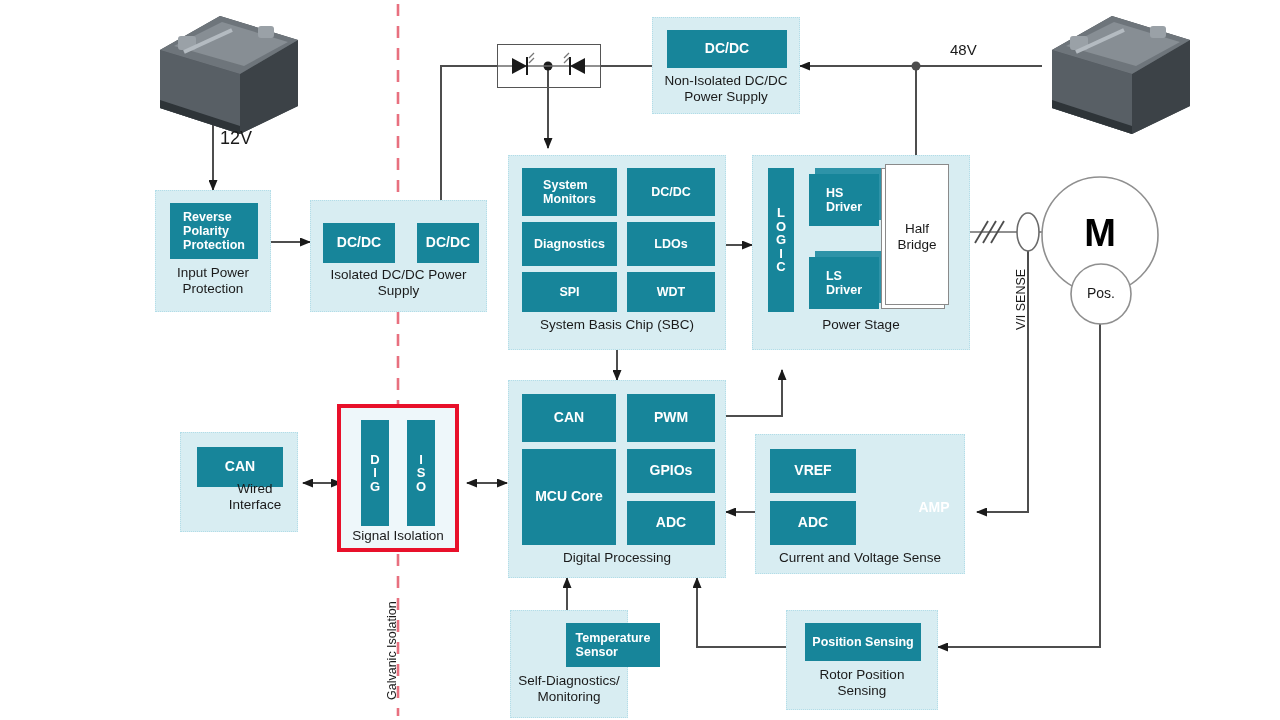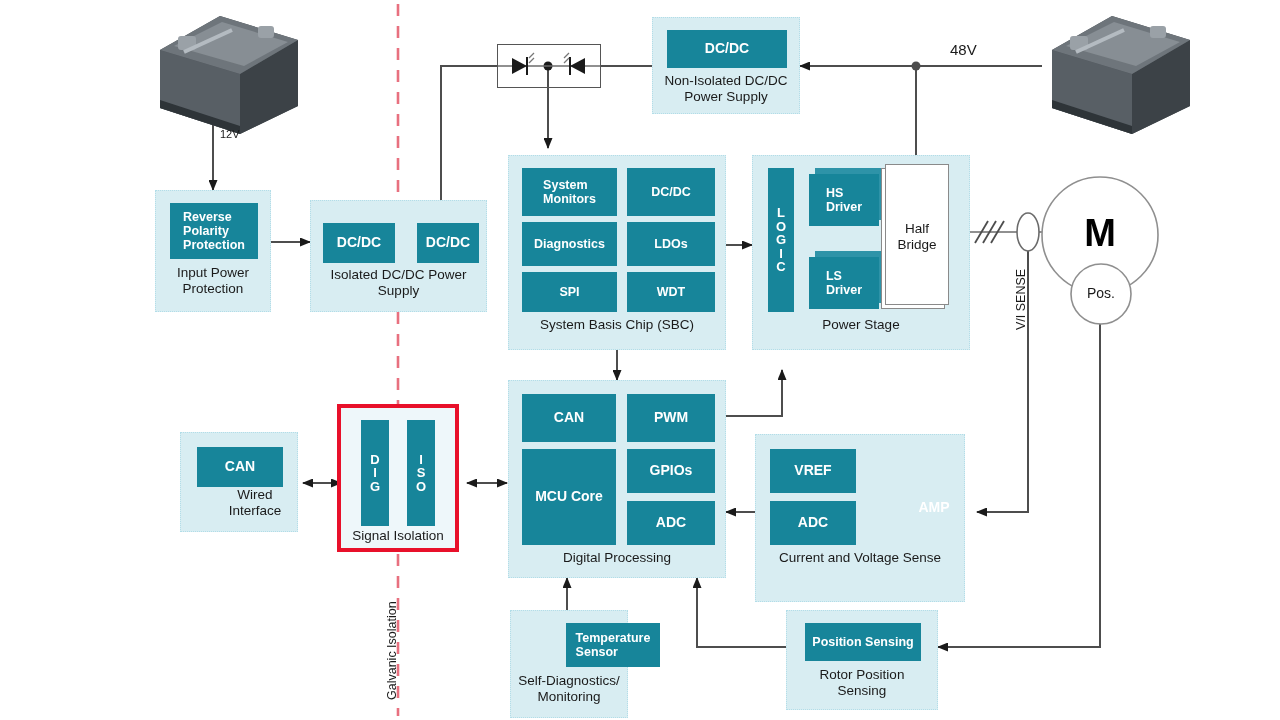--- a/index.html
+++ b/index.html
@@ -237,21 +237,21 @@
       <path d="M26,38 L74,14 L140,34 L96,58 z" fill="#878e94"></path>
       <rect x="30" y="28" width="18" height="14" rx="3" fill="#9aa1a7"></rect>
       <rect x="110" y="18" width="16" height="12" rx="3" fill="#9aa1a7"></rect>
       <path d="M36,44 L84,22" stroke="#b4bbc1" stroke-width="4"></path>
       <path d="M12,100 L92,126 L92,118 L12,92 z" fill="#2e3438"></path>
     </g>
 
     <line x1="398" y1="4" x2="398" y2="716" stroke="#e8707f" stroke-width="2.6" stroke-dasharray="12 10"></line>
   </svg>
 
-  <div class="plain-label" style="left:220px; top:128px; font-size:11px;">12V</div>
+  <div class="plain-label" style="left:220px; top:128px; font-size:18px;">12V</div>
 
   <div class="plain-label" style="left:950px; top:41px; font-size:15px;text-align:right;">48V</div>
 
   <div class="rot-label" style="left:385px; top:700px;">Galvanic Isolation</div>
 
   <div class="rot-label" style="left:1014px; top:330px;">V/I SENSE</div>
 
   <div class="whitebox" style="left:497px; top:44px; width:104px; height:44px; background:transparent;"></div>
 
   <div class="grp" style="left:155px; top:190px; width:116px; height:122px;">
@@ -316,38 +316,38 @@
     <div class="blk" style="left:13px; top:13px; width:94px; height:48px;">CAN</div>
     <div class="blk" style="left:118px; top:13px; width:88px; height:48px;">PWM</div>
     <div class="blk" style="left:13px; top:68px; width:94px; height:96px;">MCU Core</div>
     <div class="blk" style="left:118px; top:68px; width:88px; height:44px;">GPIOs</div>
     <div class="blk" style="left:118px; top:120px; width:88px; height:44px;">ADC</div>
     <div class="grp-label" style="top:169px;">Digital Processing</div>
   </div>
 
   <div class="grp" style="left:180px; top:432px; width:118px; height:100px;">
     <div class="blk" style="left:16px; top:14px; width:86px; height:40px;">CAN</div>
-    <div class="grp-label" style="top:54px;padding-left:32px;">Wired Interface</div>
+    <div class="grp-label" style="top:48px;padding-left:32px;">Wired Interface</div>
   </div>
 
   <div class="redbox" style="left:337px; top:404px; width:122px; height:148px;">
     <div class="vtext" style="left:20px; top:12px; width:28px; height:106px;">
       <span>D</span>
       <span>I</span>
       <span>G</span>
     </div>
     <div class="vtext" style="left:66px; top:12px; width:28px; height:106px;">
       <span>I</span>
       <span>S</span>
       <span>O</span>
     </div>
     <div class="grp-label" style="top:120px;">Signal Isolation</div>
   </div>
 
-  <div class="grp" style="left:755px; top:434px; width:210px; height:168px;">
+  <div class="grp" style="left:755px; top:434px; width:210px; height:140px;">
     <div class="blk" style="left:14px; top:14px; width:86px; height:44px;">VREF</div>
     <div class="blk" style="left:14px; top:66px; width:86px; height:44px;">ADC</div>
     <div style="position:absolute;left:156px;top:62px;width:44px;height:20px;color:#fff;font-size:14px;font-weight:bold;display:flex;align-items:center;justify-content:center;">AMP</div>
     <div class="grp-label" style="top:115px;">Current and Voltage Sense</div>
   </div>
 
   <div class="grp" style="left:510px; top:610px; width:118px; height:108px;">
     <div class="blk small" style="left:12px; top:12px; width:94px; height:44px;margin-left:43px;">Temperature
 Sensor</div>
     <div class="grp-label" style="top:62px;">Self-Diagnostics/

